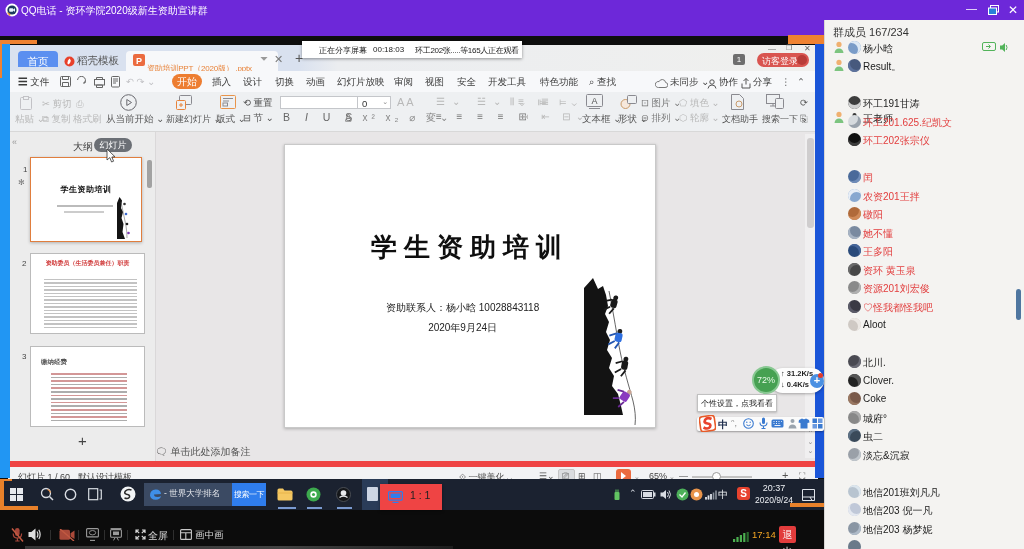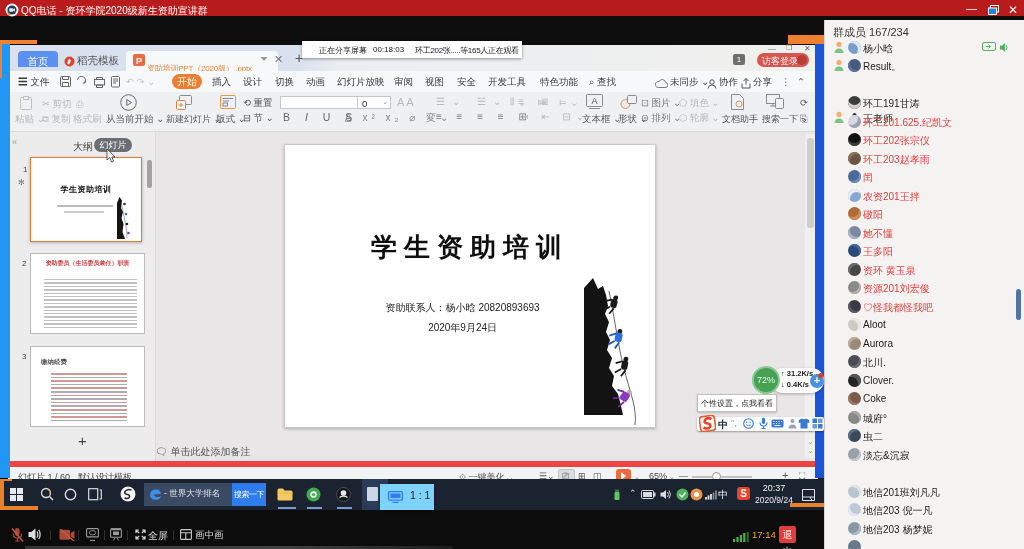--- a/index.html
+++ b/index.html
@@ -1,20 +1,20 @@
 <!DOCTYPE html>
 <html><head>
 <meta charset="utf-8">
 <style>
 * { margin:0; padding:0; box-sizing:border-box; }
 html,body { width:1024px; height:549px; overflow:hidden; }
 body { position:relative; background:#0e0e0e; font-family:"Liberation Sans", sans-serif; }
 .abs { position:absolute; }
 
-#titlebar { position:absolute; left:0; top:0; width:1024px; height:16px; background:#b91c1c; }
+#titlebar { position:absolute; left:0; top:0; width:1024px; height:36px; background:#6d28d9; }
 #titlebar .txt { position:absolute; left:21px; top:4px; font-size:10px; color:#fff; }
 #titlebar .ctrl { position:absolute; top:0px; color:#fff; font-size:11px; }
 
 #sidebar { position:absolute; left:824px; top:20px; width:200px; height:529px; background:#f4f3f1; border-left:1px solid #d8d6d4; }
 #sidebar .hdr { position:absolute; left:8px; top:5px; font-size:11px; color:#333; }
 .mrow { position:absolute; left:0; width:200px; height:18px; }
 .mrow .av { position:absolute; left:23px; top:2px; width:13px; height:13px; border-radius:50%; }
 .mrow .nm { position:absolute; left:38px; top:3px; font-size:10px; color:#1c1c1c; white-space:nowrap; }
 .mrow.red .nm { color:#e23d3d; }
 .mrow .pic { position:absolute; left:9px; top:2px; }
@@ -48,21 +48,21 @@
 #slide { position:absolute; left:284px; top:144px; width:372px; height:284px; background:#fff; border:1px solid #c9c9c9; box-shadow:0 1px 3px rgba(0,0,0,0.25); }
 
 #taskbar { position:absolute; left:0; top:479px; width:824px; height:31px; background:#1b2230; }
 
 #qqbar { position:absolute; left:0; top:510px; width:824px; height:39px; background:#0c0c0c; }
 
 #sharepill { position:absolute; z-index:10; left:302px; top:41px; width:220px; height:17px; background:#fff; box-shadow:0 1px 3px rgba(0,0,0,0.4); font-size:8px; color:#222; }
 #netbadge { position:absolute; z-index:10; left:752px; top:366px; width:28px; height:28px; border-radius:50%; background:#46a152; border:2px solid #88c892; color:#eafbea; font-size:9px; text-align:center; line-height:24px; }
 #tooltip { position:absolute; z-index:10; left:697px; top:394px; width:80px; height:18px; background:#fff; border:1px solid #c0c0c0; box-shadow:0 1px 2px rgba(0,0,0,0.2); font-size:8px; color:#222; text-align:center; line-height:17px; white-space:nowrap; }
 #sogoubar { position:absolute; z-index:10; left:697px; top:417px; width:127px; height:14px; background:#fbfbfb; border-radius:2px; box-shadow:0 1px 2px rgba(0,0,0,0.35); }
-#ratio-tip { position:absolute; z-index:10; left:380px; top:484px; width:54px; height:26px; background:#7dd3fc; box-shadow:0 1px 3px rgba(0,0,0,0.4); }
+#ratio-tip { position:absolute; z-index:10; left:380px; top:484px; width:62px; height:26px; background:#ef4444; box-shadow:0 1px 3px rgba(0,0,0,0.4); }
 </style>
 </head>
 <body>
 
 <div id="screen"></div>
 
 <div id="titlebar">
   <svg class="abs" style="left:5px;top:3px" width="14" height="14" viewBox="0 0 14 14">
     <circle cx="7" cy="7" r="6.5" fill="#fff"></circle>
     <circle cx="7" cy="7" r="4.6" fill="#1b3a5e"></circle>
@@ -296,21 +296,21 @@
   <div class="sbtxt" style="left:641px;">65%</div>
     <div class="sbtxt" style="left:661px;font-size:7px;top:6px;color:#888;">⌄</div>
   <div class="sbtxt" style="left:671px;color:#666;">—</div>
   <div class="abs" style="left:684px;top:9px;width:60px;height:2px;background:#c2c2c2;"></div>
   <div class="abs" style="left:704px;top:5px;width:9px;height:9px;background:#fdfdfd;border:1px solid #9a9a9a;border-radius:50%;"></div>
   <div class="sbtxt" style="left:774px;font-size:11px;top:2px;color:#555;">+</div>
   <div class="sbtxt" style="left:791px;color:#555;">⛶</div>
 </div>
 <div id="slide">
   <div style="position:absolute;left:0;top:85px;width:100%;text-align:center;font-size:26px;font-weight:bold;color:#0e0e0e;letter-spacing:7px;">学生资助培训</div>
-  <div style="position:absolute;left:0;top:156px;width:96%;text-align:center;font-size:10px;color:#222;">资助联系人：杨小晗 20820893693</div>
+  <div style="position:absolute;left:0;top:156px;width:96%;text-align:center;font-size:10px;color:#222;">资助联系人：杨小晗 10028843118</div>
   <div style="position:absolute;left:0;top:176px;width:96%;text-align:center;font-size:10px;color:#222;">2020年9月24日</div>
   <svg style="position:absolute;left:299px;top:131px;" width="73" height="150" viewBox="0 0 73 150">
 
     <path d="M0 139 L0 12 L9 2 L14 13 L19 10 L22 19 L24 30 L21 38 L25 46 L22 56 L26 64 L23 74 L28 82 L25 92 L30 100 L28 110 L34 118 L37 130 L39 139 Z" fill="#131313"></path>
 
     <path d="M25 15 C30 40 33 60 36 75 C40 95 45 110 49 125 C51 133 52 142 51 149" fill="none" stroke="#555" stroke-width="0.9"></path>
 
     <g transform="translate(25,20) rotate(16)">
         <circle cx="7" cy="0" r="2.4" fill="#1a1a1a"></circle>
         <rect x="3.6" y="1.6" width="6.4" height="8.6" rx="2" fill="#1a1a1a"></rect>
@@ -544,24 +544,20 @@
       <span class="nm">环工191甘涛</span>
     </div>
   <div class="mrow red" style="top:93px;">
       <span class="av" style="background:#d6dade;box-shadow:inset -3px -3px 0 #9aa2ac;"></span>
       <span class="nm">环工201.625.纪凯文</span>
     </div>
   <div class="mrow red" style="top:111px;">
       <span class="av" style="background:#111;box-shadow:inset 0 -3px 0 #3c3c3c;"></span>
       <span class="nm">环工202张宗仪</span>
     </div>
-  <div class="mrow red" style="top:130px;">
-      <span class="av" style="background:#6a5647;box-shadow:inset 2px 2px 0 #8a7460;"></span>
-      <span class="nm">环工203赵孝雨</span>
-    </div>
   <div class="mrow red" style="top:148px;">
       <span class="av" style="background:#4a6a9a;box-shadow:inset -2px -2px 0 #6f8cb8;"></span>
       <span class="nm">闰</span>
     </div>
   <div class="mrow red" style="top:167px;">
       <span class="av" style="background:#88a8d0;box-shadow:inset 2px 3px 0 #e8eef6;"></span>
       <span class="nm">农资201王拌</span>
     </div>
   <div class="mrow red" style="top:185px;">
       <span class="av" style="background:#b06a3a;box-shadow:inset -2px -3px 0 #d08a58;"></span>
@@ -583,24 +579,20 @@
       <span class="av" style="background:#8a8a8a;box-shadow:inset -2px -2px 0 #b0b0b0;"></span>
       <span class="nm">资源201刘宏俊</span>
     </div>
   <div class="mrow red" style="top:278px;">
       <span class="av" style="background:#3a3a44;box-shadow:inset 2px -2px 0 #5a5a68;"></span>
       <span class="nm">♡怪我都怪我吧</span>
     </div>
   <div class="mrow" style="top:296px;">
       <span class="av" style="background:#cfc9c4;box-shadow:inset -3px 2px 0 #ece8e4;"></span>
       <span class="nm">Aloot</span>
-    </div>
-  <div class="mrow" style="top:315px;">
-      <span class="av" style="background:#9a8a7a;box-shadow:inset 2px 2px 0 #bcac9a;"></span>
-      <span class="nm">Aurora</span>
     </div>
   <div class="mrow" style="top:333px;">
       <span class="av" style="background:#4a4a52;box-shadow:inset -2px -2px 0 #6c6c76;"></span>
       <span class="nm">北川.</span>
     </div>
   <div class="mrow" style="top:352px;">
       <span class="av" style="background:#222;box-shadow:inset -3px 3px 0 #565656;"></span>
       <span class="nm">Clover.</span>
     </div>
   <div class="mrow" style="top:370px;">

